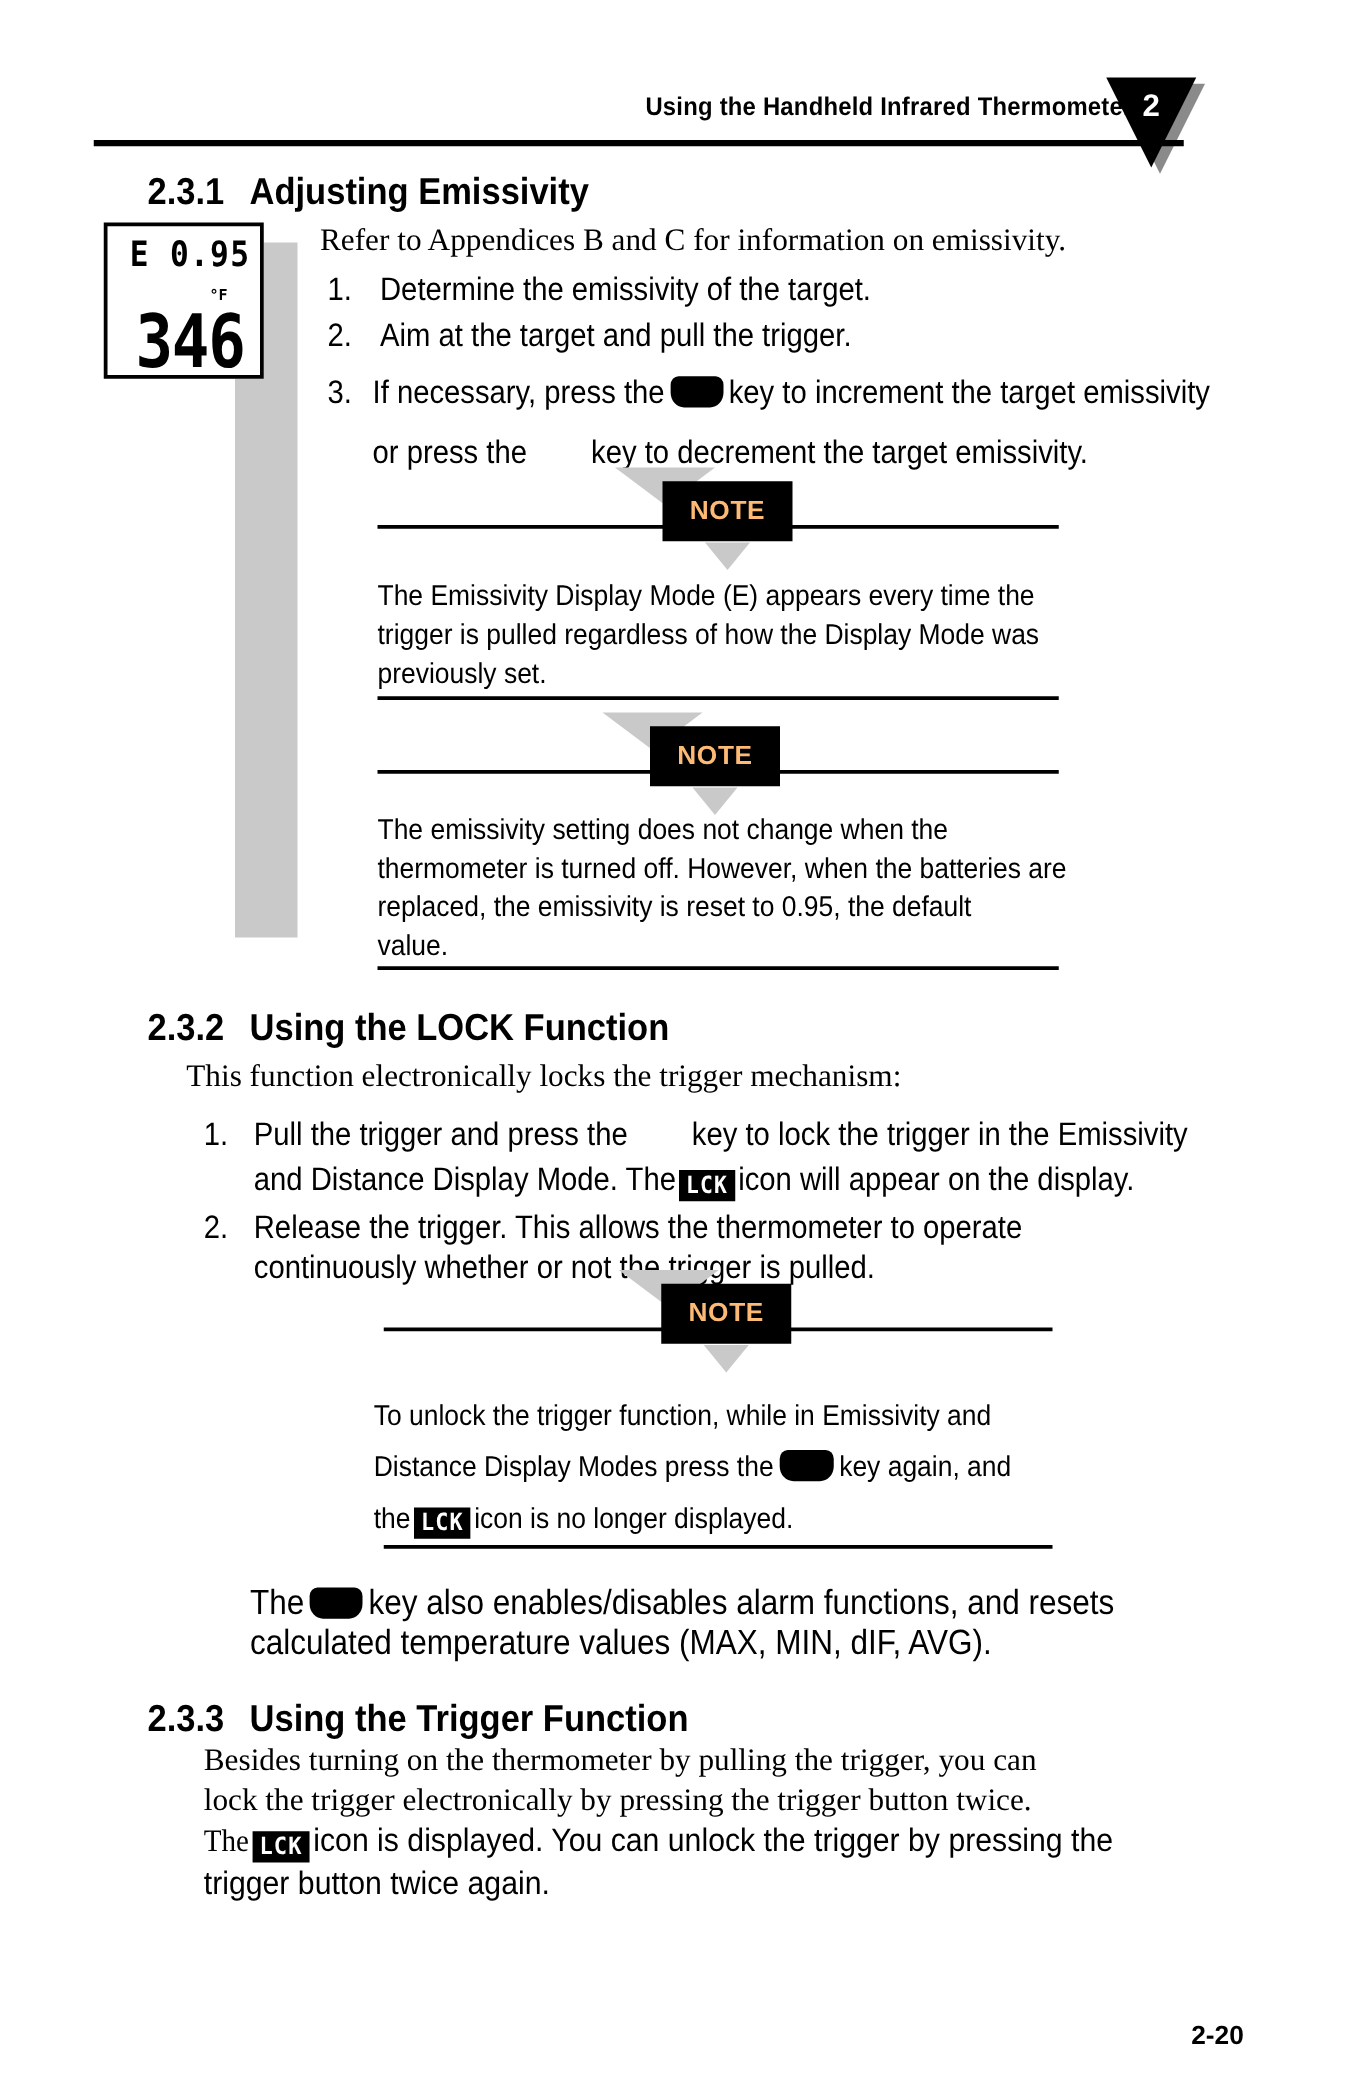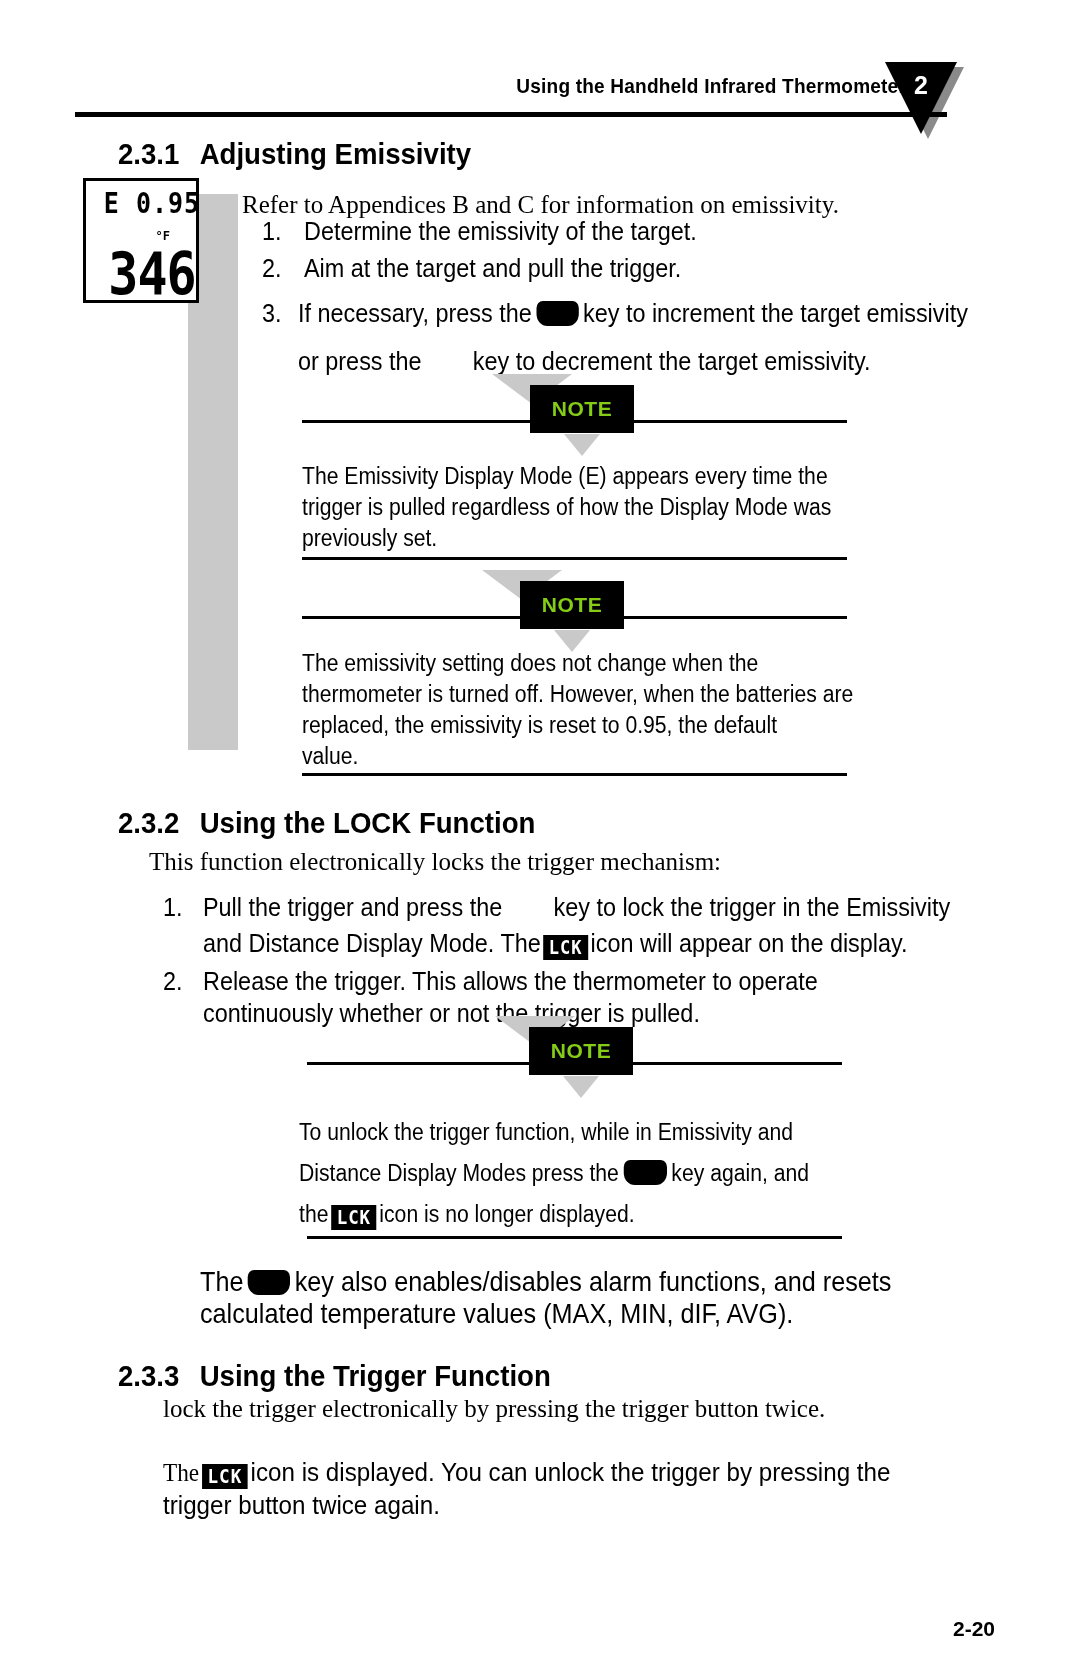--- a/index.html
+++ b/index.html
@@ -49,21 +49,21 @@
   }
 
   
   .gray-bar{
     position:absolute; left:188px; top:194px; width:50px; height:556px;
     background:#c9c9c9;
   }
 
   
   .lcd{
-    position:absolute; left:83px; top:178px; width:116px; height:125px;
+    position:absolute; left:83px; top:178px; width:128px; height:125px;
     border:3px solid #000; background:#fff;
   }
   .lcd-top{
     position:absolute; left:0; top:6px; width:132px;
     text-align:center;
     font-family:"DejaVu Sans Mono", monospace;
     font-size:25px; font-weight:bold; letter-spacing:1px;
     transform:scaleY(1.12); transform-origin:center top;
   }
   .lcd-unit{
@@ -153,21 +153,21 @@
   .note .tri-dn{
     position:absolute; width:0; height:0;
     border-left:18px solid transparent;
     border-right:18px solid transparent;
     border-top:22px solid #c9c9c9;
     top:44px;
   }
   .note .box{
     position:absolute; top:-5px;
     width:104px; height:48px; background:#000;
-    color:#84cc16; text-align:center;
+    color:#fdba74; text-align:center;
     font-family:"Liberation Sans", sans-serif;
     font-weight:bold; font-size:21px; line-height:48px;
     letter-spacing:.5px;
   }
   .note-rule-bot{
     position:absolute; height:3px; background:#000;
   }
 
   .page-num{
     position:absolute; right:85px; bottom:28px;
@@ -193,21 +193,21 @@
 <div class="lcd">
   <div class="lcd-top">E 0.95</div>
   <div class="lcd-unit">°F</div>
   <div class="lcd-main">346</div>
 </div>
 
 <div class="abs h-sec" style="left:118px; top:137px;">
   <span class="num">2.3.1</span><span>Adjusting Emissivity</span>
 </div>
 
-<div class="abs body-serif" style="left:242px; top:176px; width:700px;margin-top:12px;">Refer to Appendices B and C for information on emissivity.</div>
+<div class="abs body-serif" style="left:256px; top:176px; width:700px;">Refer to Appendices B and C for information on emissivity.</div>
 
 <div class="li" style="left:262px; top:213px; width:700px;">
   <span class="mark body-cond">1.</span>
   <span class="txt body-cond" style="left:42px; top:0;">Determine the emissivity of the target.</span>
 </div>
 
 <div class="li" style="left:262px; top:250px; width:700px;">
   <span class="mark body-cond">2.</span>
   <span class="txt body-cond" style="left:42px; top:0;">Aim at the target and pull the trigger.</span>
 </div>
@@ -293,20 +293,21 @@
     <span>The</span><span class="key-btn"></span><span>key also enables/disables alarm functions, and resets</span>
   </div>
   <div>calculated temperature values (MAX, MIN, dIF, AVG).</div>
 </div>
 
 <div class="abs h-sec" style="left:118px; top:1359px;">
   <span class="num">2.3.3</span><span>Using the Trigger Function</span>
 </div>
 
 <div class="abs body-serif" style="left:163px; top:1393px; width:790px; font-size:25px; line-height:32px;">
+  <div>Besides turning on the thermometer by pulling the trigger, you can</div>
   <div>lock the trigger electronically by pressing the trigger button twice.</div>
 </div>
 
 <div class="abs" style="left:163px; top:1456px; font-family:'Liberation Sans', sans-serif; font-size:26px; line-height:32px; white-space:nowrap; transform:scaleX(.93); transform-origin:left top;">
   <div>
     <span class="serif" style="font-size:25px;">The</span><span class="lck">LCK</span><span>icon is displayed. You can unlock the trigger by pressing the</span>
   </div>
   <div>trigger button twice again.</div>
 </div>
 

